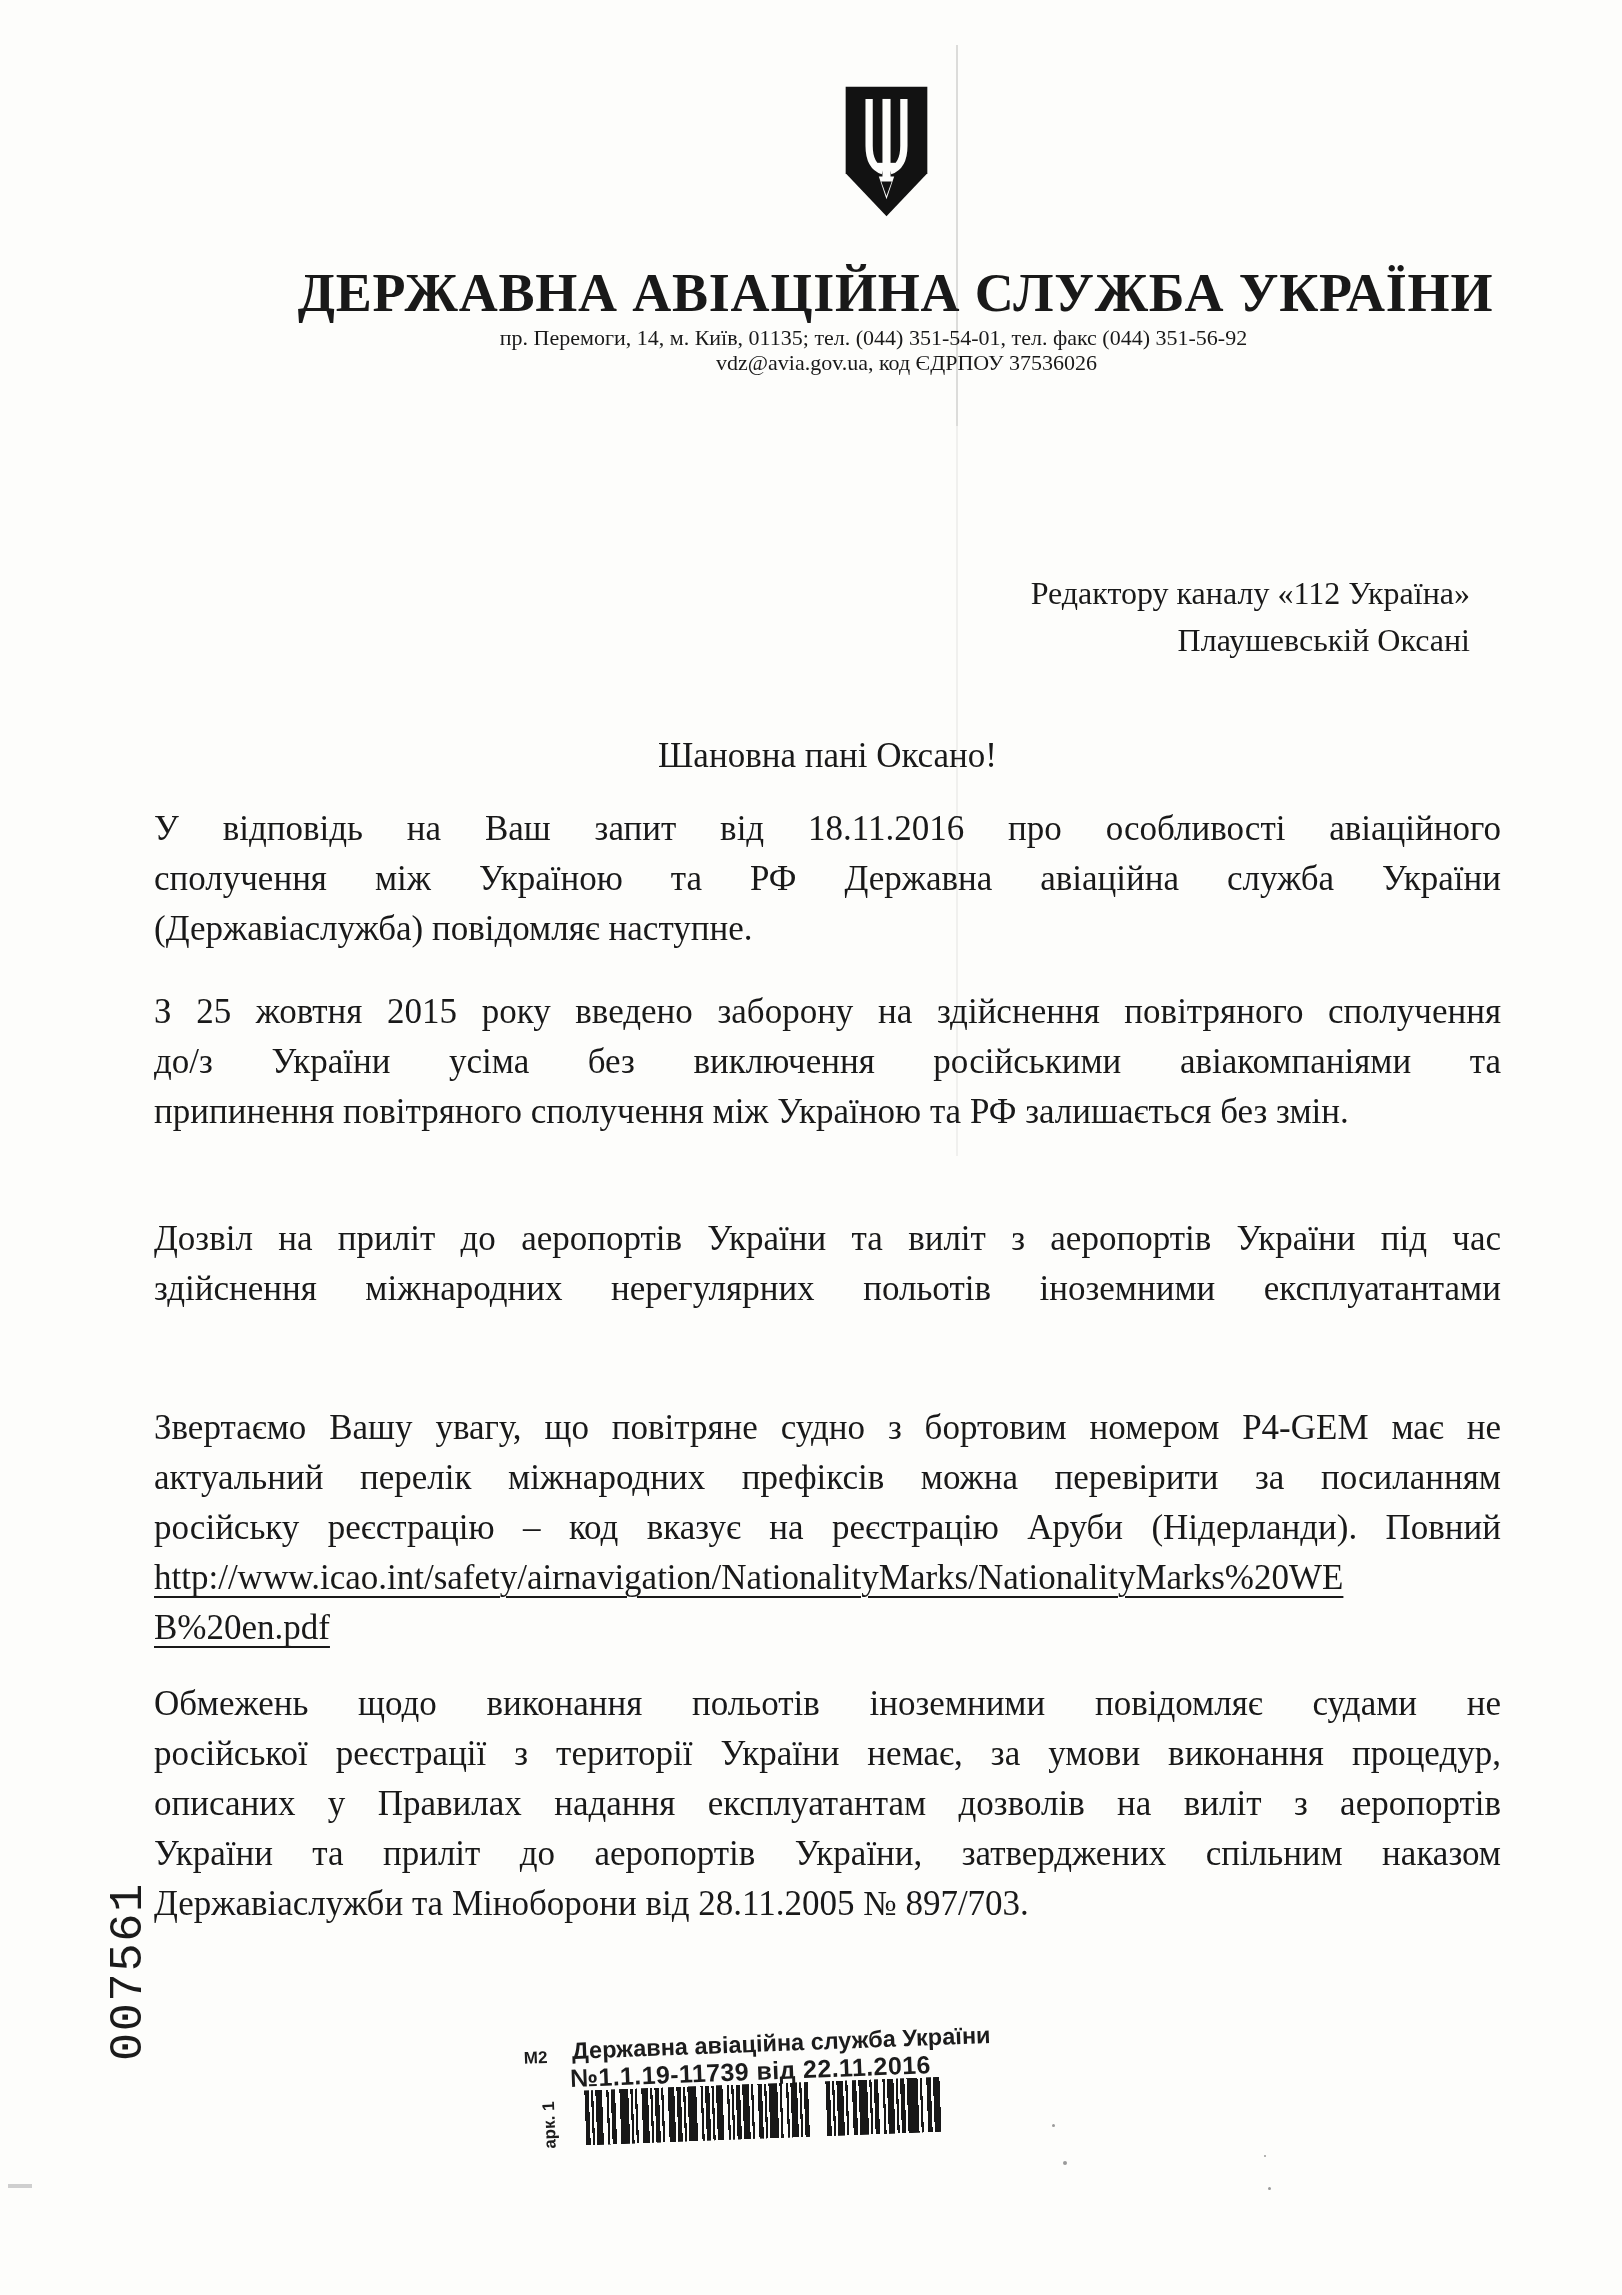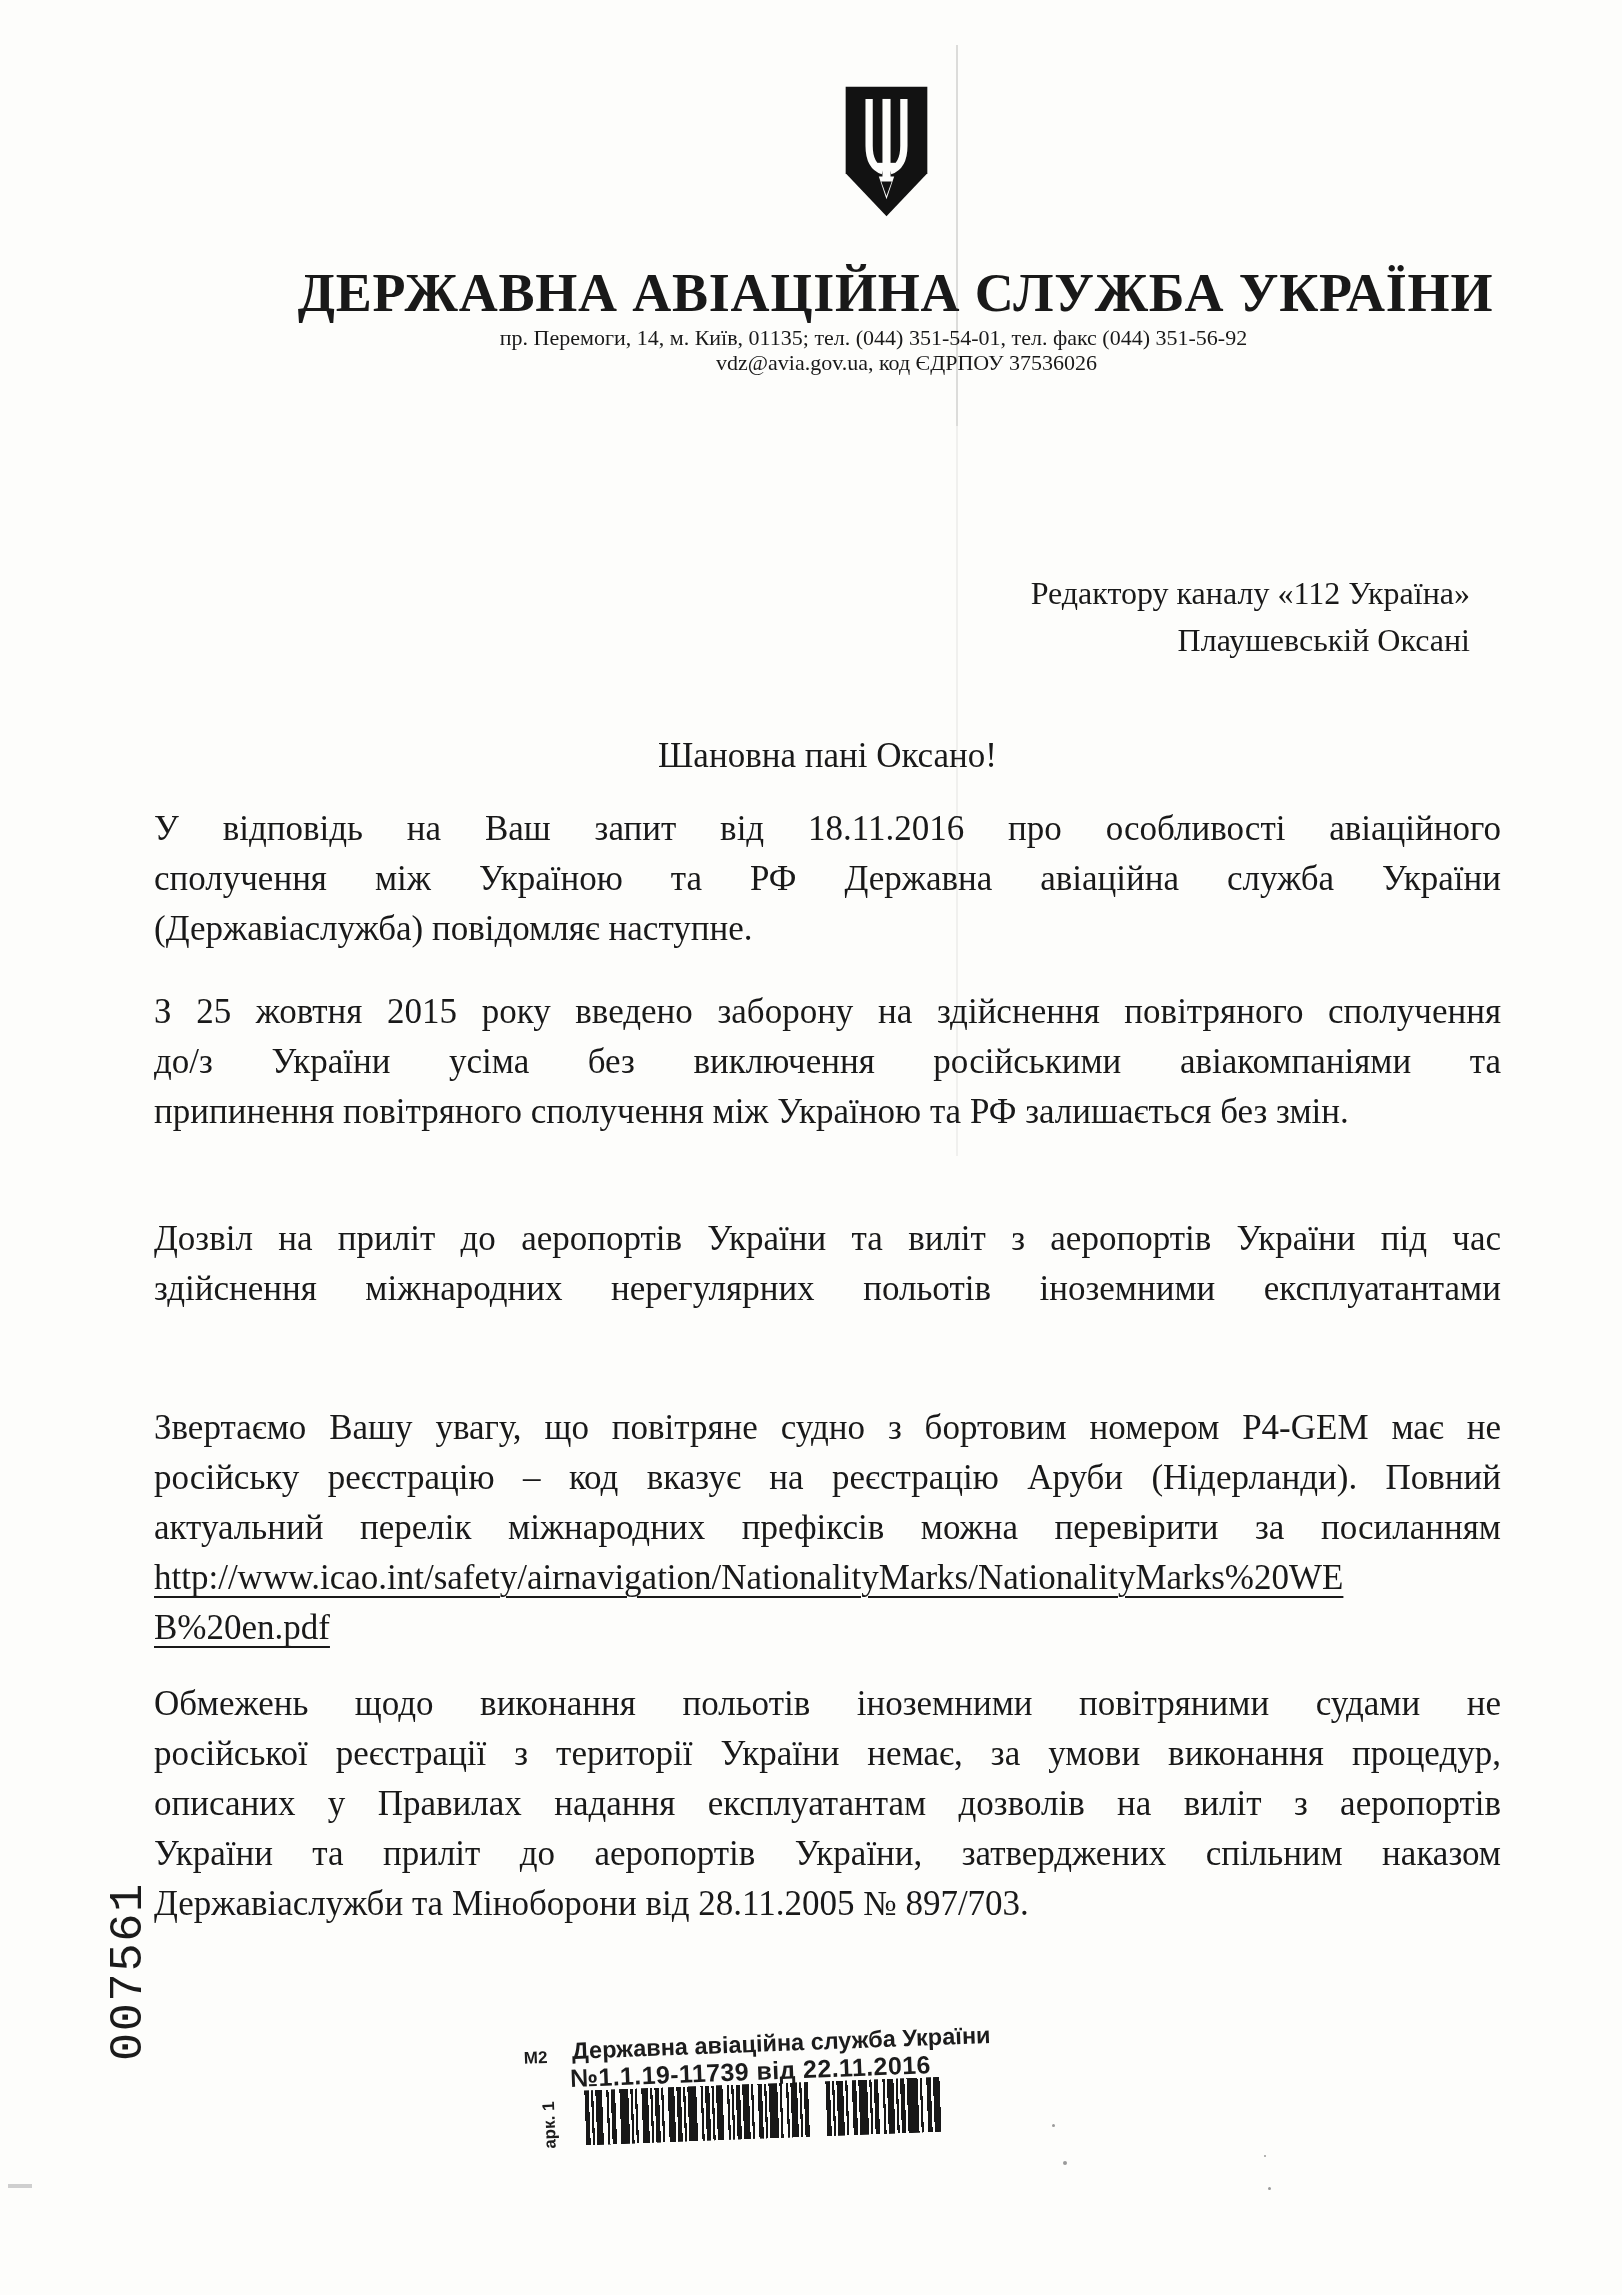--- a/index.html
+++ b/index.html
@@ -110,28 +110,28 @@
     <span class="bline l">припинення повітряного сполучення між Україною та РФ залишається без змін.</span>
   </p>
 
   <p class="para" style="top:1214px">
     <span class="bline j">Дозвіл на приліт до аеропортів України та виліт з аеропортів України під час</span>
     <span class="bline j">здійснення міжнародних нерегулярних польотів іноземними експлуатантами</span>
   </p>
 
   <p class="para" style="top:1403px">
     <span class="bline j">Звертаємо Вашу увагу, що повітряне судно з бортовим номером P4-GEM має не</span>
+    <span class="bline j">актуальний перелік міжнародних префіксів можна перевірити за посиланням</span>
     <span class="bline j">російську реєстрацію – код вказує на реєстрацію Аруби (Нідерланди). Повний</span>
-    <span class="bline j">актуальний перелік міжнародних префіксів можна перевірити за посиланням</span>
     <span class="bline l u">http://www.icao.int/safety/airnavigation/NationalityMarks/NationalityMarks%20WE</span>
     <span class="bline l u">B%20en.pdf</span>
   </p>
 
   <p class="para" style="top:1679px">
-    <span class="bline j">Обмежень щодо виконання польотів іноземними повітряними судами не</span>
+    <span class="bline j">Обмежень щодо виконання польотів іноземними повідомляє судами не</span>
     <span class="bline j">російської реєстрації з території України немає, за умови виконання процедур,</span>
     <span class="bline j">описаних у Правилах надання експлуатантам дозволів на виліт з аеропортів</span>
     <span class="bline j">України та приліт до аеропортів України, затверджених спільним наказом</span>
     <span class="bline l">Державіаслужби та Міноборони від 28.11.2005 № 897/703.</span>
   </p>
 
   <div class="vnum">007561</div>
 
   <div class="stamp">
     <span class="m2">М2</span>

